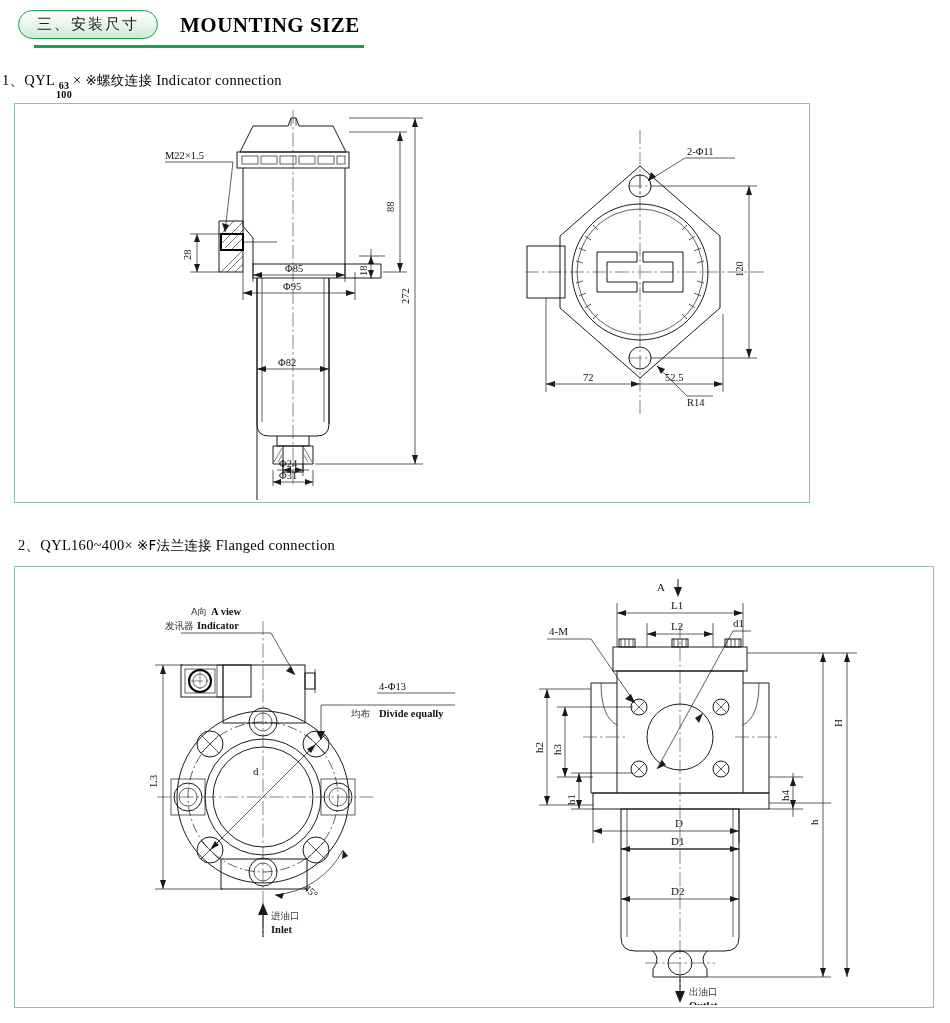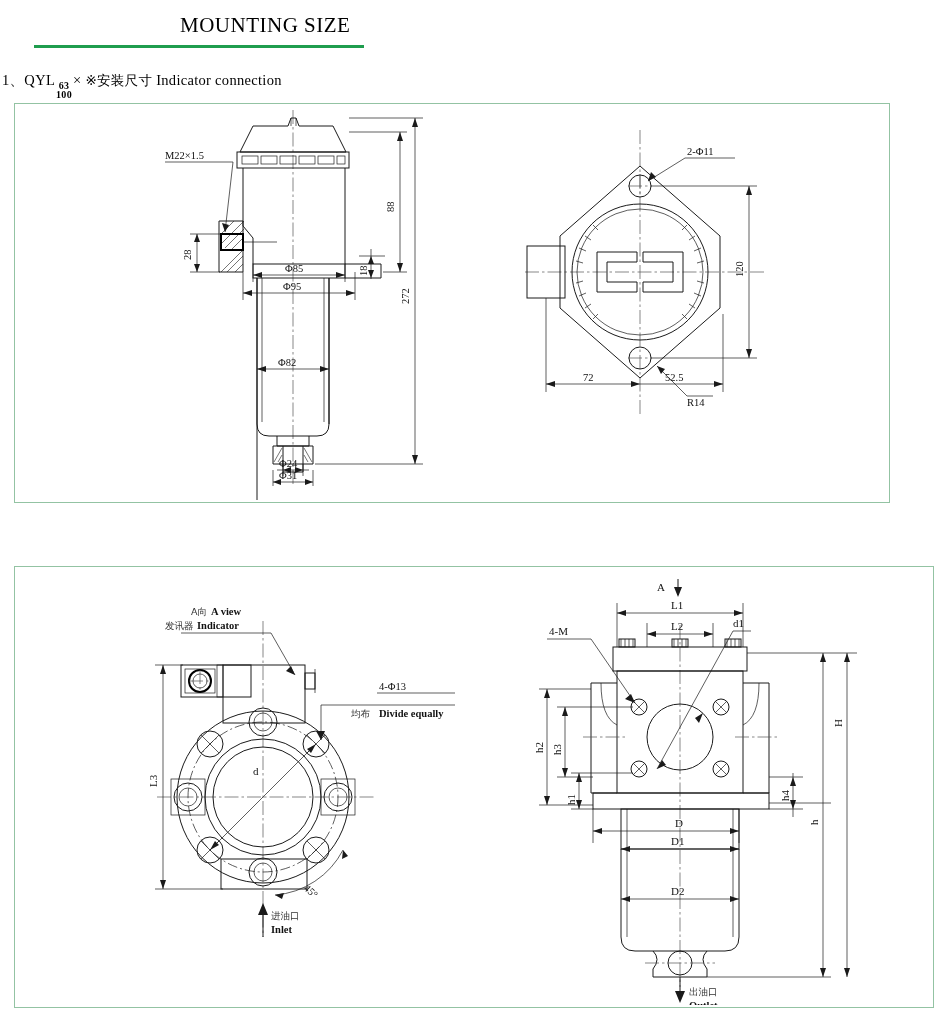--- a/index.html
+++ b/index.html
@@ -23,21 +23,21 @@
     background: linear-gradient(180deg, #ffffff 0%, #eaf7ee 45%, #cdebd6 100%);
     display: flex; align-items: center; justify-content: center;
   }
   .badge-text {
     font-family: "DejaVu Sans", sans-serif;
     font-size: 15px; letter-spacing: 2px; color: #1a1a1a;
     line-height: 1; white-space: nowrap;
   }
   .mount-title {
     position: absolute; left: 162px; top: 5px;
-    font-size: 21px; font-weight: normal; letter-spacing: 0.5px;
+    font-size: 21px; font-weight: bold; letter-spacing: 0.5px;
     white-space: nowrap;
   }
   .title-underline {
     position: absolute; left: 16px; top: 37px; width: 330px; height: 2.5px;
     background: #1f9d4e;
   }
 
   
   .section-caption {
     position: absolute; font-size: 14.5px; white-space: nowrap;
@@ -51,21 +51,21 @@
     font-size: 10px; font-weight: bold; text-align: center;
     margin: 0 1px;
     justify-content: space-between;
   }
   .cjk { font-family: "DejaVu Sans", sans-serif; font-size: 13.5px; }
 
   
   .panel {
     position: absolute; border: 1.4px solid #93c3a3; background: #fff;
   }
-  #panel-1 { left: 14px; top: 103px; width: 876px; height: 400px; }
+  #panel-1 { left: 14px; top: 103px; width: 796px; height: 400px; }
   #panel-2 { left: 14px; top: 566px; width: 920px; height: 442px; }
 
   svg { display: block; }
   .ln { fill: none; stroke: #1a1a1a; stroke-width: 1; }
   .ln-thin { fill: none; stroke: #1a1a1a; stroke-width: 0.7; }
   .ln-thick { fill: none; stroke: #000; stroke-width: 2; }
   .center { fill: none; stroke: #555; stroke-width: 0.7;
             stroke-dasharray: 14 3 2.5 3; }
   .dim { fill: none; stroke: #1a1a1a; stroke-width: 0.7; }
   .hatch { stroke: #1a1a1a; stroke-width: 0.6; }
@@ -76,33 +76,41 @@
   .t-en { font-family: "Liberation Serif", serif; font-size: 10.5px;
           font-weight: bold; fill: #111; }
   .t-lbl { font-family: "Liberation Serif", serif; font-size: 11px; fill: #111; }
 </style>
 </head>
 <body>
 
 <div class="page">
 
   <div class="header">
+    <div class="badge">
+      <span class="badge-text">三、安装尺寸</span>
+    </div>
     <div class="mount-title">MOUNTING SIZE</div>
     <div class="title-underline"></div>
   </div>
 
   <div class="section-caption sec1">
     <span>1、</span><span>QYL</span><span class="frac">
         <span>63</span>
         <span>100</span>
       </span><span>×</span>
-    <span class="cjk">※</span><span class="cjk">安装尺寸</span>
+    <span class="cjk">※</span><span class="cjk">螺纹连接</span>
     <span>Indicator connection</span>
   </div>
 
+  <div class="section-caption sec2">
+    <span>2、</span><span>QYL160~400×</span>
+    <span class="cjk">※F</span><span class="cjk">法兰连接</span>
+    <span>Flanged connection</span>
+  </div>
 
   <div class="panel" id="panel-1">
     <svg width="916" height="396" viewBox="0 0 916 396">
 
       <g>
 
         <line class="center" x1="278" y1="6" x2="278" y2="380"></line>
 
         <path class="ln" d="M225 48 L238 22 L273 22 L276 14 L281 14 L284 22 L318 22 L331 48 Z"></path>
         <path class="ln-thin" d="M276 14 L276 22 M281 14 L281 22"></path>

